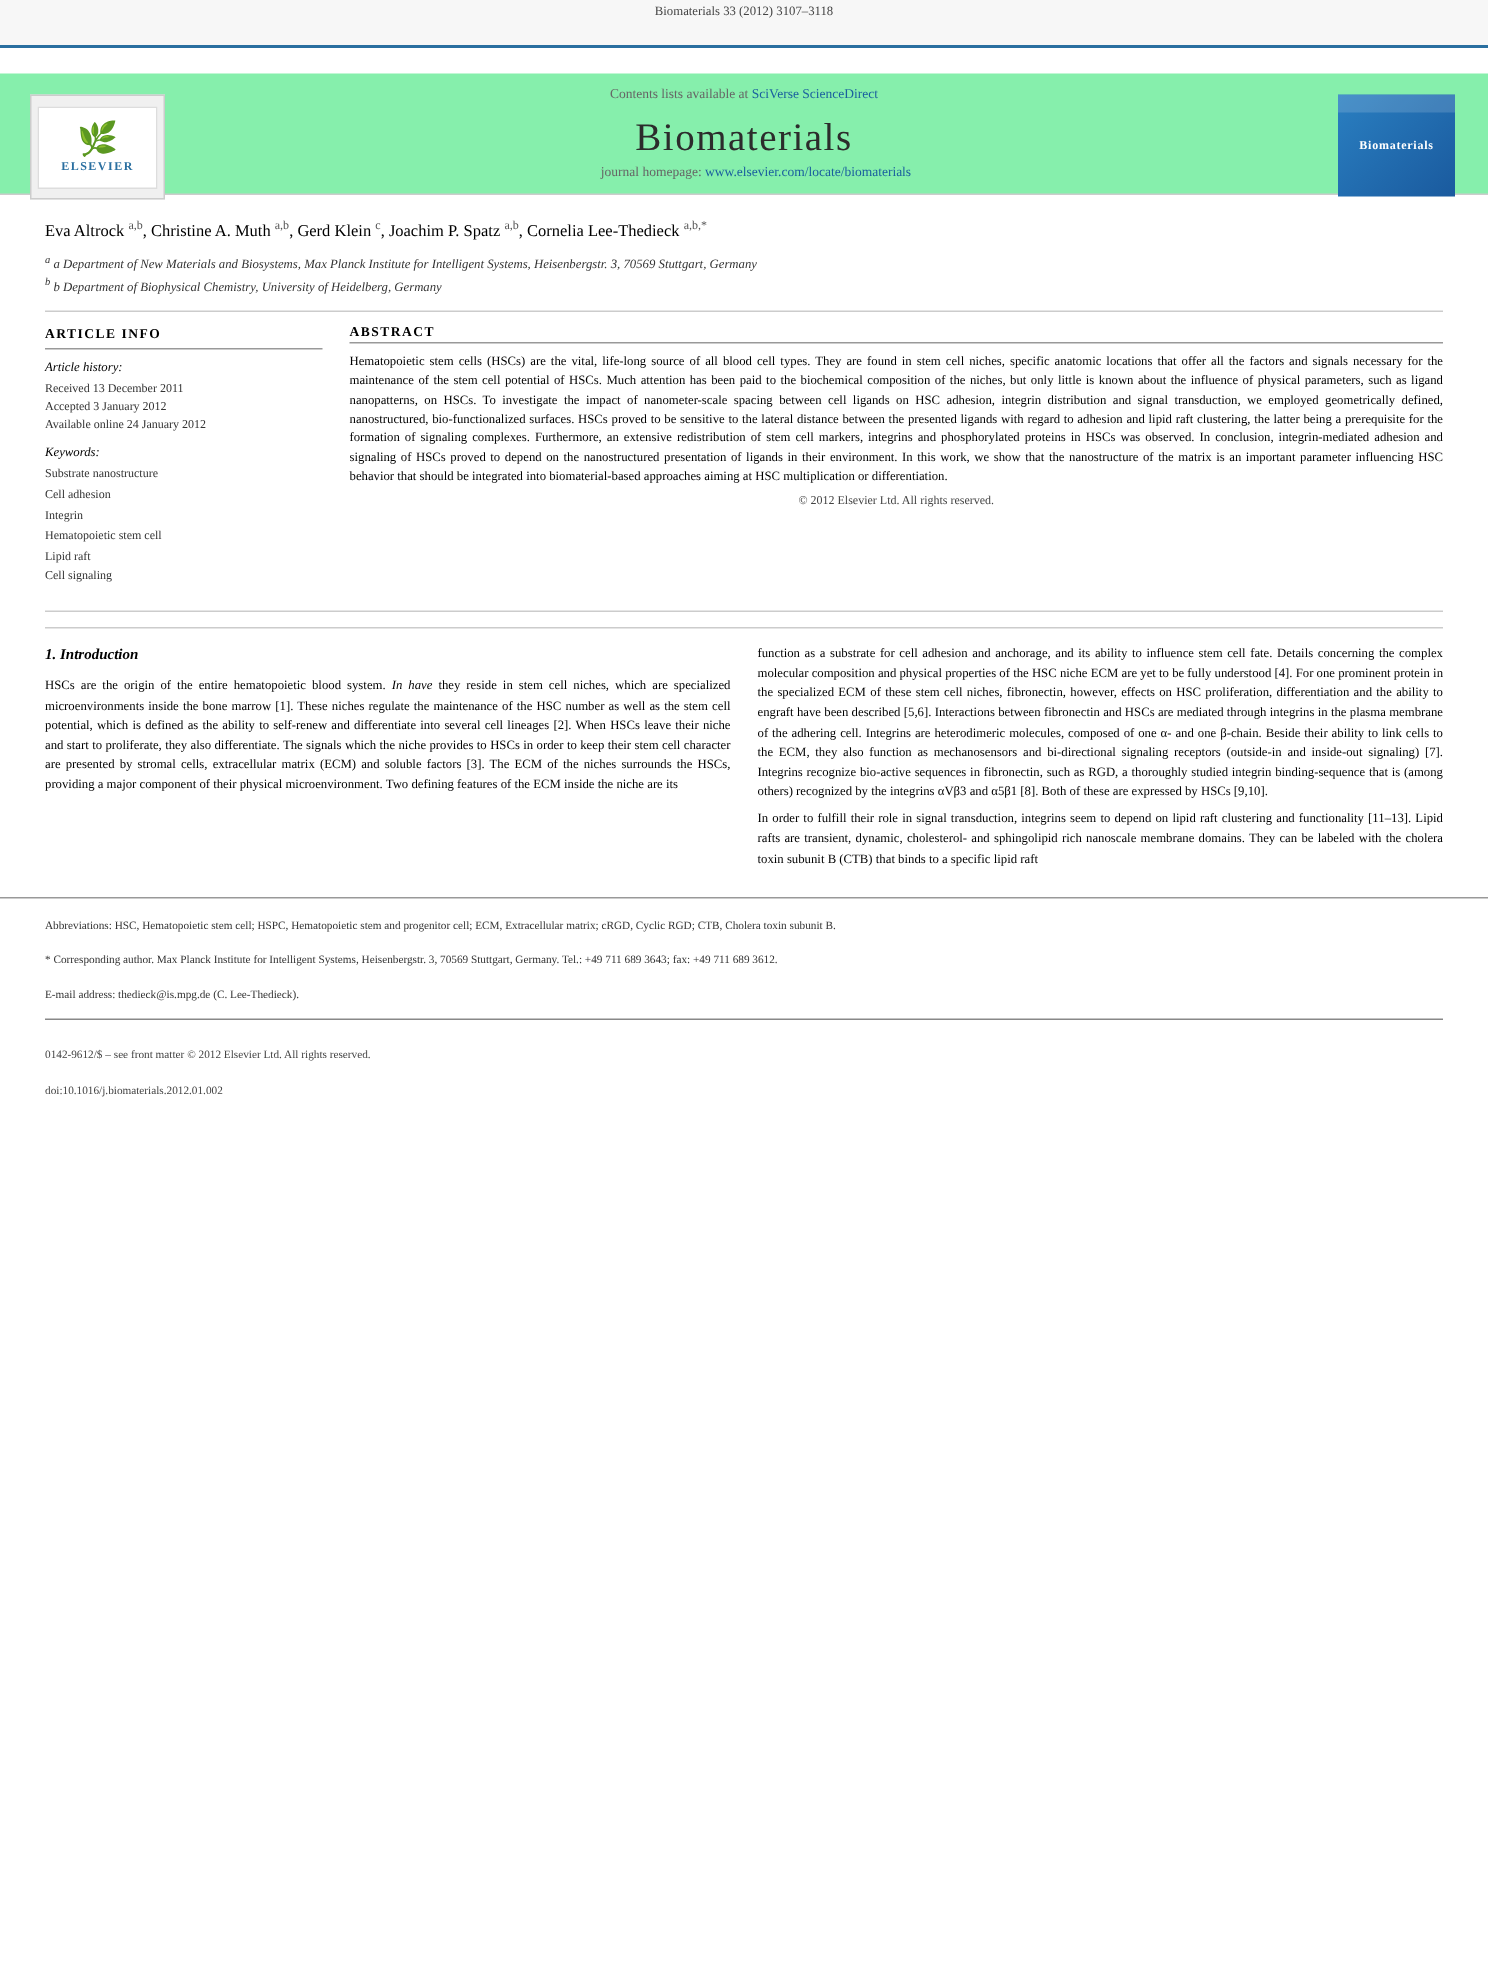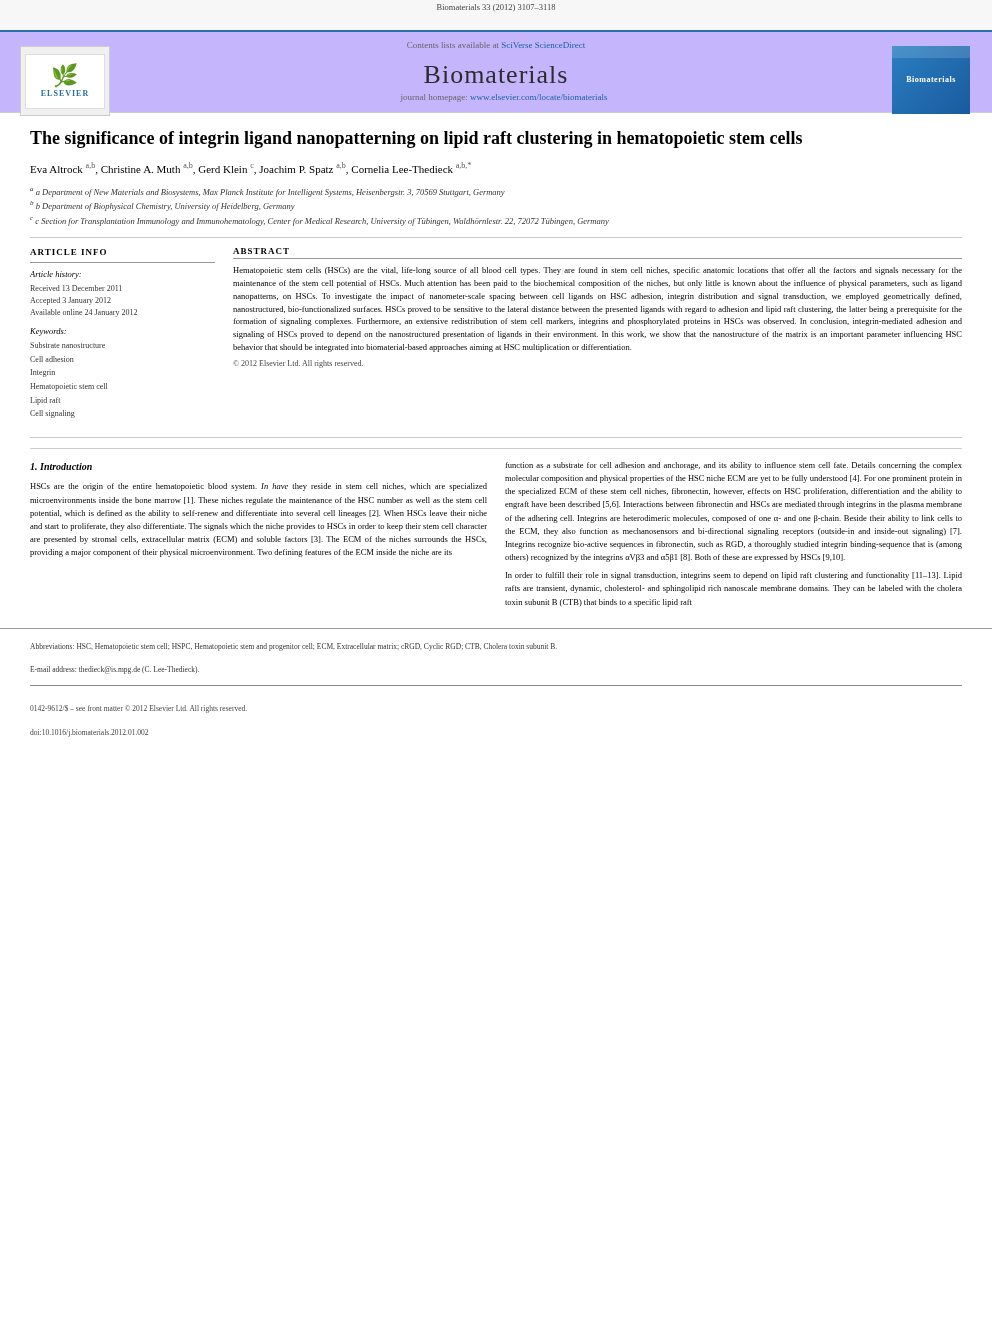--- a/index.html
+++ b/index.html
@@ -7,23 +7,24 @@
       background: #fff;
       font-family: 'Times New Roman', Times, serif;
       font-size: 10px;
       color: #000;
       width: 992px;
       min-height: 1323px;
     }
 
     
     .journal-header {
-      background: #c4b5fd;
+      background: #86efac;
       padding: 8px 20px 4px 20px;
       border-bottom: 1px solid #ccc;
+      margin-top: 17px;
     }
     .journal-header-top {
       text-align: center;
       font-size: 9px;
       color: #666;
       margin-bottom: 4px;
     }
     .journal-header-top a {
       color: #1a5f9e;
       text-decoration: none;
@@ -226,21 +227,21 @@
     
     .abstract-text {
       font-size: 8.5px;
       line-height: 1.5;
       text-align: justify;
     }
     .abstract-text p {
       margin-bottom: 4px;
     }
     .copyright-line {
-      text-align: left;
+      text-align: center;
       font-size: 8px;
       color: #444;
       margin-top: 5px;
     }
 
     
     .intro-section {
       margin-top: 10px;
       border-top: 1px solid #ccc;
       padding-top: 10px;
@@ -323,30 +324,28 @@
         <div class="biomaterials-badge">
           <div class="biomaterials-badge-text">Biomaterials</div>
         </div>
       </div>
     </div>
   </div>
 </div>
 
 <div class="main-content">
 
-  <div class="article-title">The significance of integrin ligand nanopatterning on lipid raft clustering in hematopoietic stem cells</div>
 
   <div class="authors">
     <span>Eva Altrock <sup>a,b</sup>, Christine A. Muth <sup>a,b</sup>, Gerd Klein <sup>c</sup>, Joachim P. Spatz <sup>a,b</sup>, Cornelia Lee-Thedieck <sup>a,b,*</sup></span>
   </div>
 
   <div class="affiliations">
     <div><sup>a</sup> <span>a Department of New Materials and Biosystems, Max Planck Institute for Intelligent Systems, Heisenbergstr. 3, 70569 Stuttgart, Germany</span></div>
     <div><sup>b</sup> <span>b Department of Biophysical Chemistry, University of Heidelberg, Germany</span></div>
-    <div><sup>c</sup> <span>c Section for Transplantation Immunology and Immunohematology, Center for Medical Research, University of Tübingen, Waldhörnlestr. 22, 72072 Tübingen, Germany</span></div>
   </div>
 
   <hr class="divider">
 
   <div class="two-col">
 
     <div class="col-left">
       <div class="article-info-section">
         <div class="section-header">ARTICLE INFO</div>
 
@@ -434,18 +433,19 @@
           cholera toxin subunit B (CTB) that binds to a specific lipid raft
         </p>
       </div>
     </div>
   </div>
 
 </div>
 
 <div class="footnotes-area">
   <div class="footer-note">Abbreviations: HSC, Hematopoietic stem cell; HSPC, Hematopoietic stem and progenitor cell; ECM, Extracellular matrix; cRGD, Cyclic RGD; CTB, Cholera toxin subunit B.</div>
+  <div class="footer-note">* Corresponding author. Max Planck Institute for Intelligent Systems, Heisenbergstr. 3, 70569 Stuttgart, Germany. Tel.: +49 711 689 3643; fax: +49 711 689 3612.</div>
   <div class="footer-note">E-mail address: thedieck@is.mpg.de (C. Lee-Thedieck).</div>
 </div>
 <div class="page-footer">
   <div class="footer-note">0142-9612/$ – see front matter © 2012 Elsevier Ltd. All rights reserved.</div>
   <div class="footer-note">doi:10.1016/j.biomaterials.2012.01.002</div>
 </div>
 
 </body></html>

